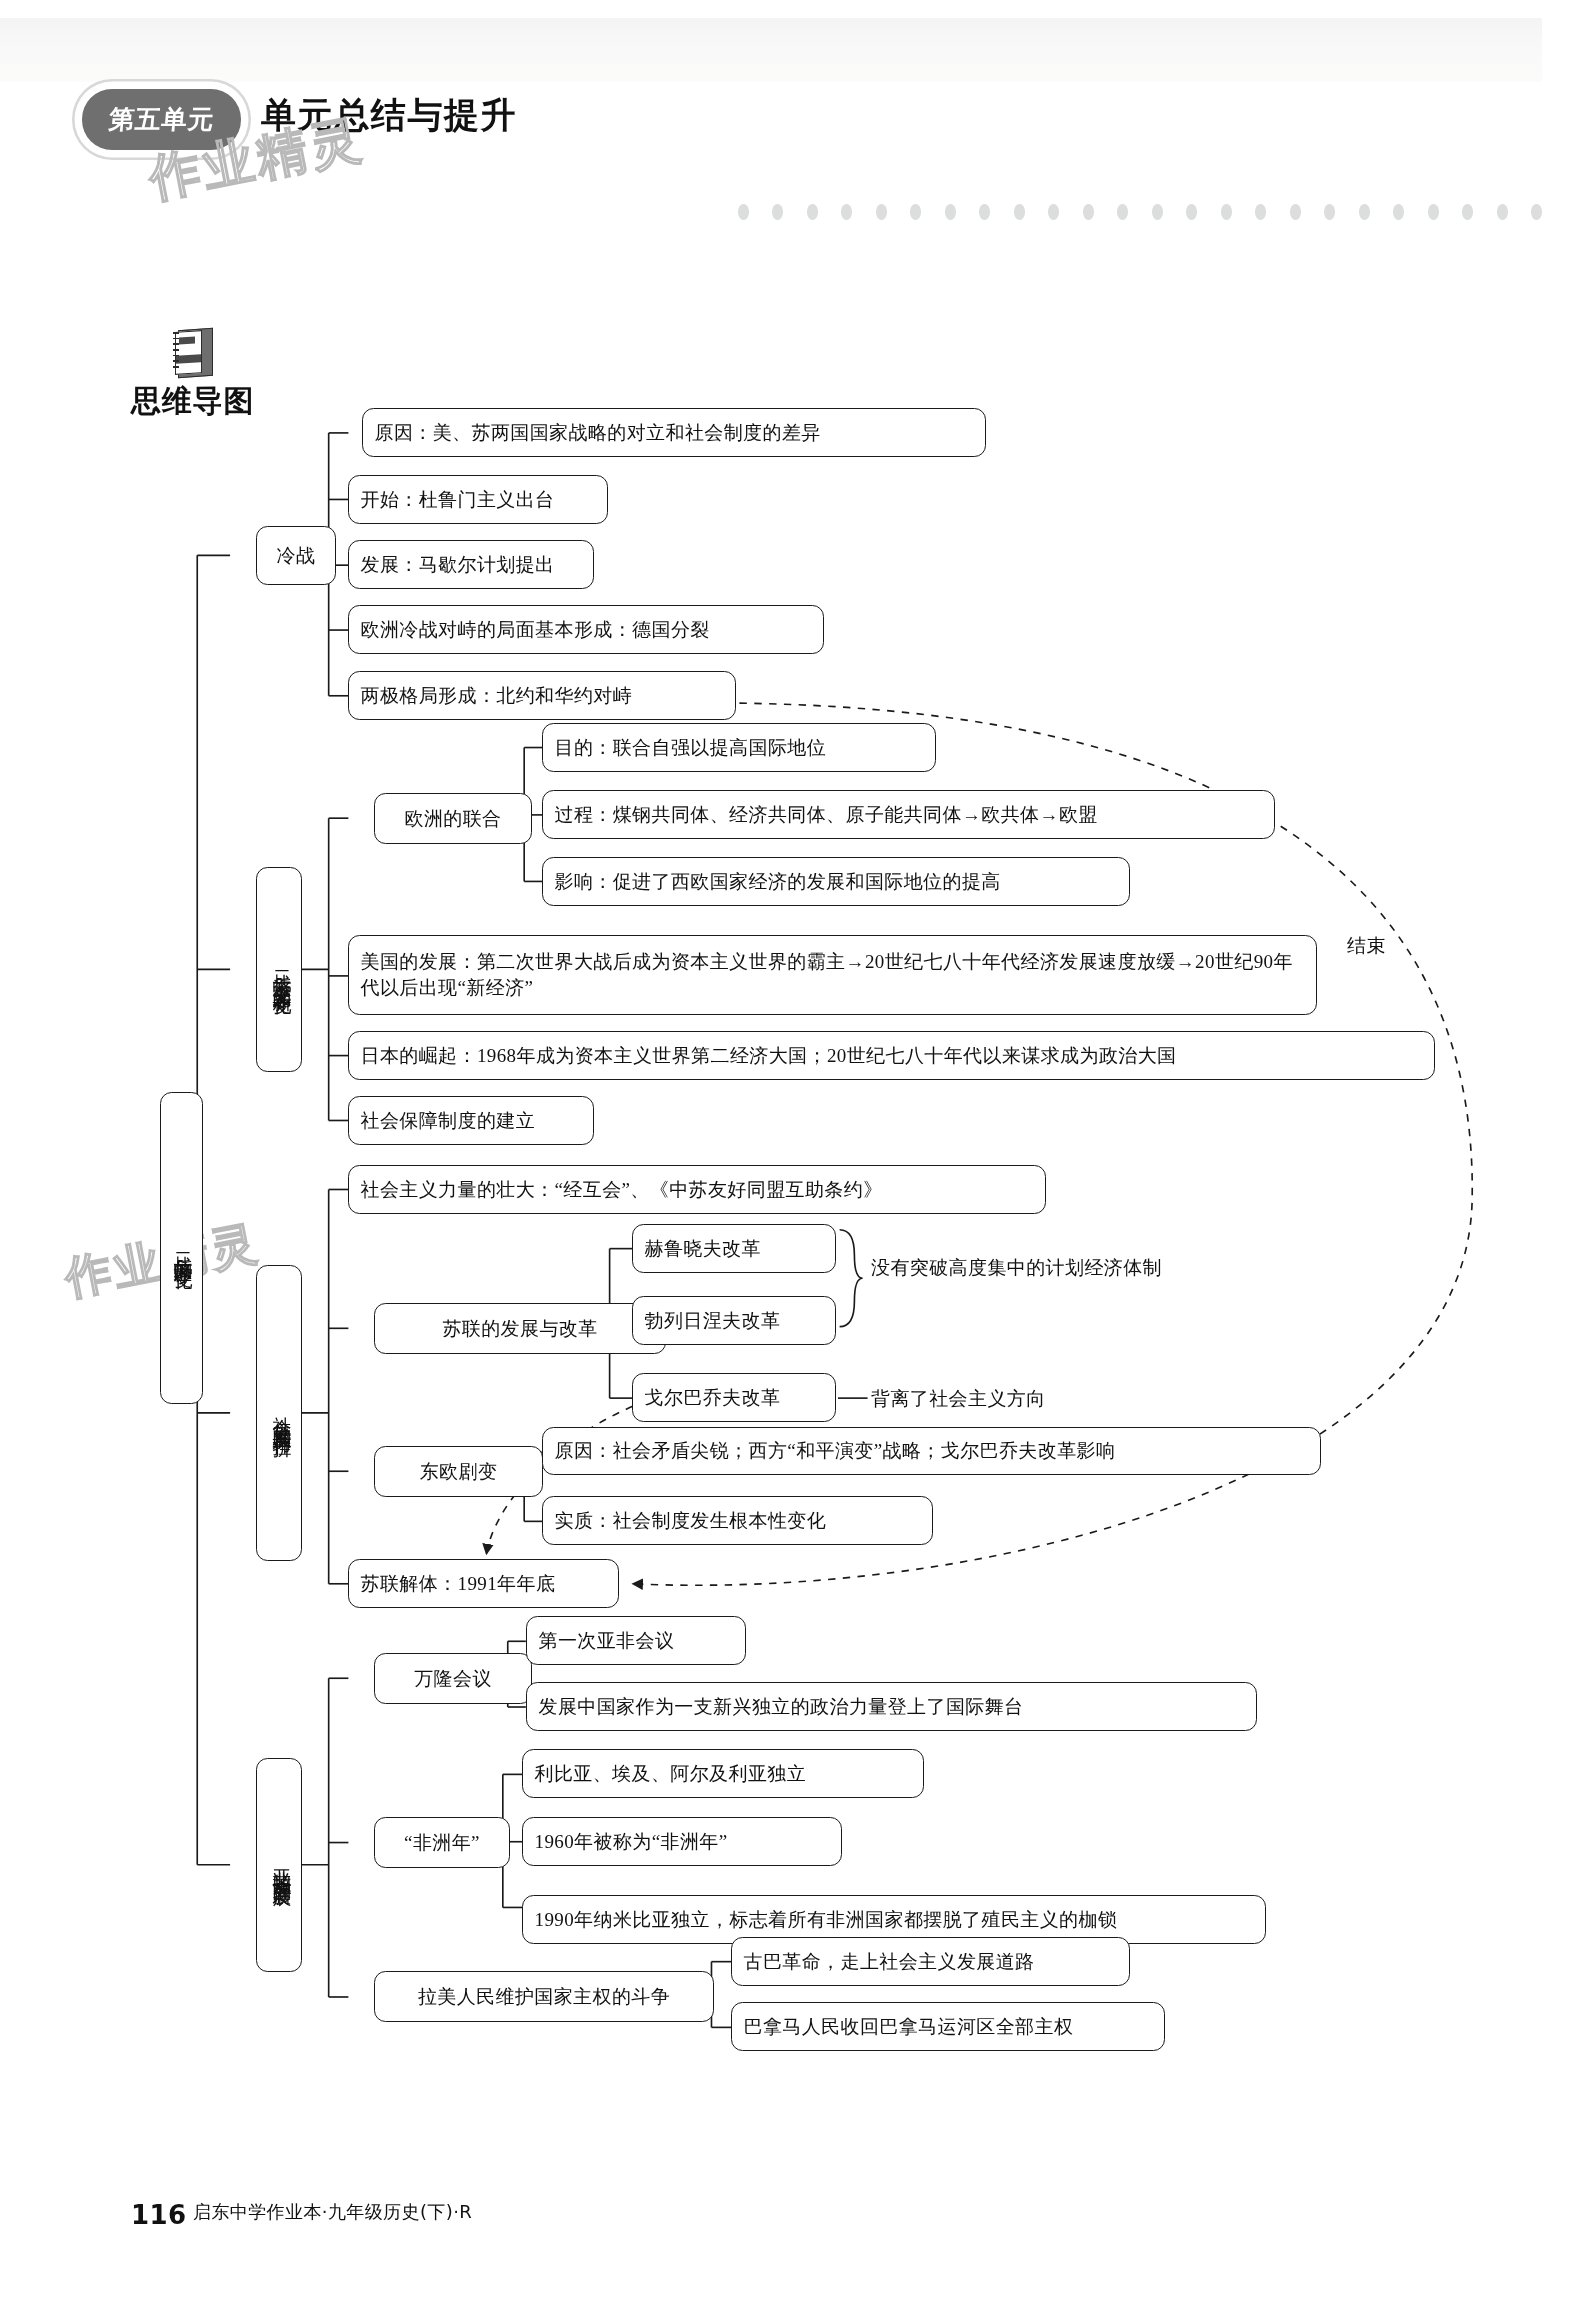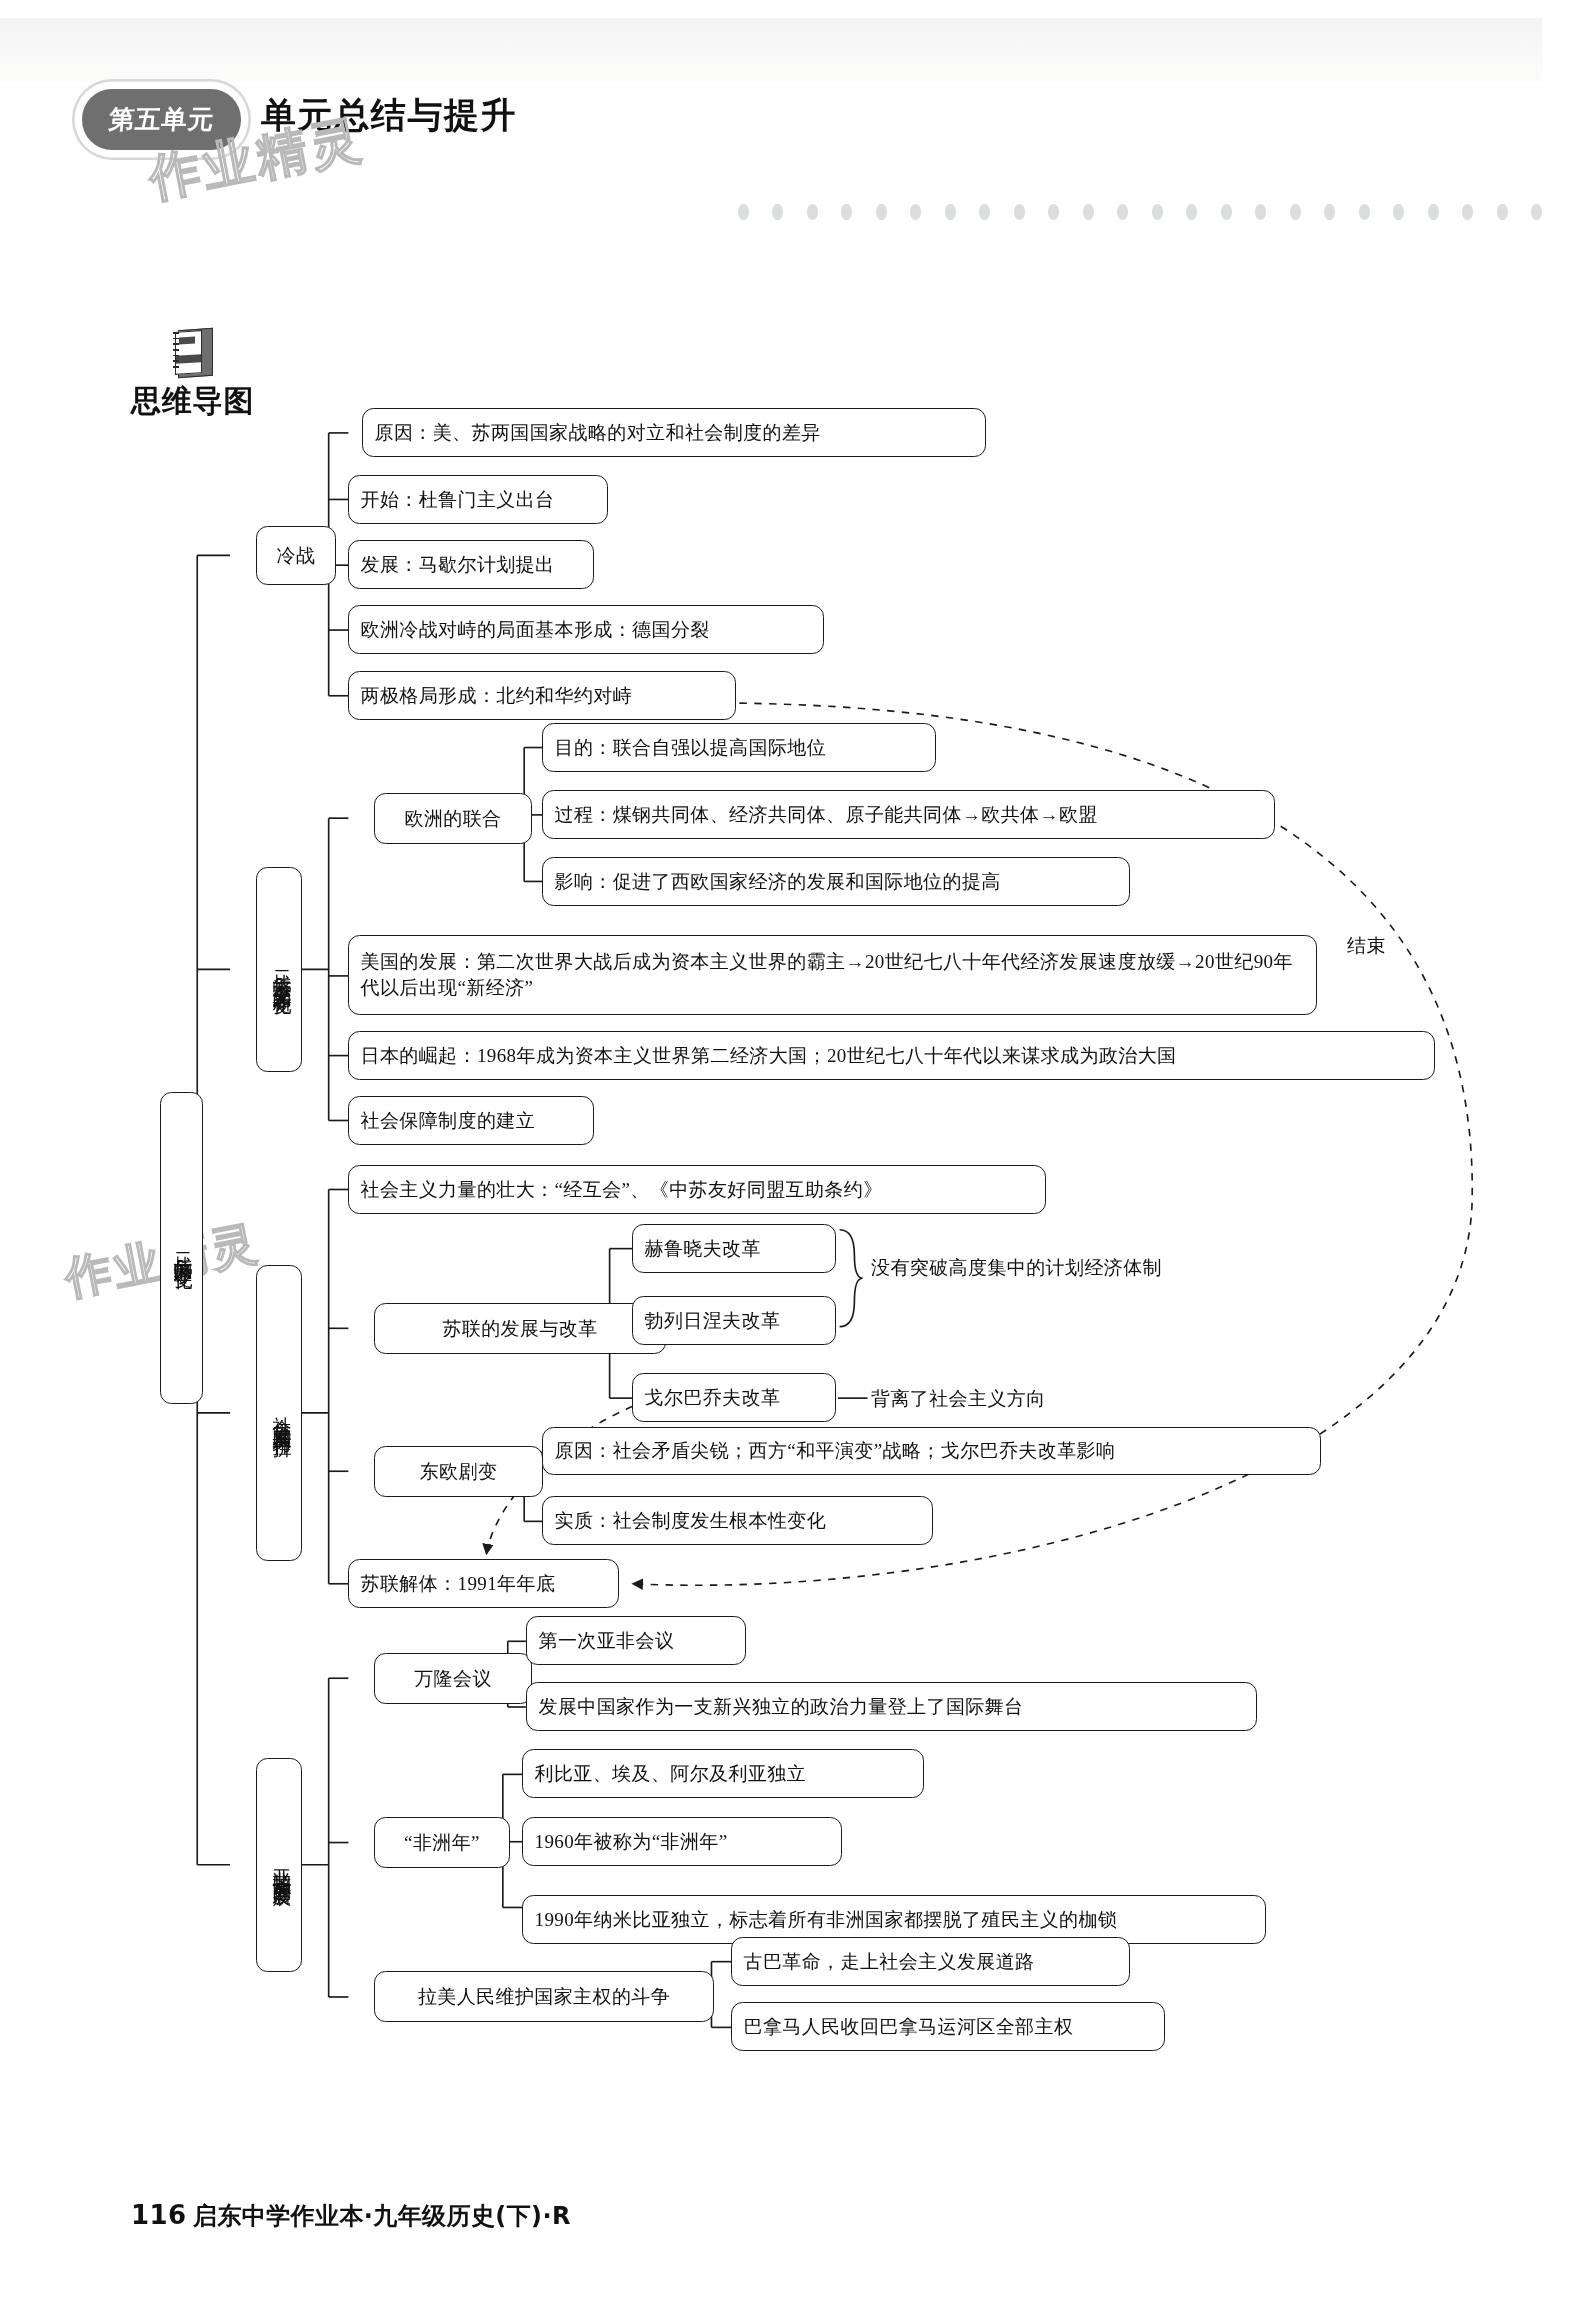--- a/index.html
+++ b/index.html
@@ -246,14 +246,14 @@
     <div class="node center" style="left: 348px; top: 1817px; width: 136px; height: 51px;">“非洲年”</div>
     <div class="node" style="left: 522px; top: 1749px; width: 402px; height: 49px;">利比亚、埃及、阿尔及利亚独立</div>
     <div class="node" style="left: 522px; top: 1817px; width: 320px; height: 49px;">1960年被称为“非洲年”</div>
     <div class="node" style="left: 522px; top: 1882px; width: 744px; height: 49px; margin-top: 13px;">1990年纳米比亚独立，标志着所有非洲国家都摆脱了殖民主义的枷锁</div>
     <div class="node center" style="left: 348px; top: 1971px; width: 340px; height: 51px;">拉美人民维护国家主权的斗争</div>
     <div class="node" style="left: 731px; top: 1937px; width: 399px; height: 49px;">古巴革命，走上社会主义发展道路</div>
     <div class="node" style="left: 731px; top: 2002px; width: 434px; height: 49px;">巴拿马人民收回巴拿马运河区全部主权</div>
   </div>
 
 <div class="plain" style="left:131px;top:2200px;font-size:26px;font-weight:bold;font-family:'DejaVu Sans','Liberation Sans',sans-serif;">116</div>
-<div class="plain" style="left:193px;top:2200px;font-size:24px;font-weight:bold;font-family:'DejaVu Sans','Liberation Sans',sans-serif;">启东中学作业本·九年级历史(下)·R</div>
+<div class="plain" style="left:193px;top:2200px;font-size:18px;font-weight:normal;font-family:'DejaVu Sans','Liberation Sans',sans-serif;">启东中学作业本·九年级历史(下)·R</div>
 
 
 </body></html>

